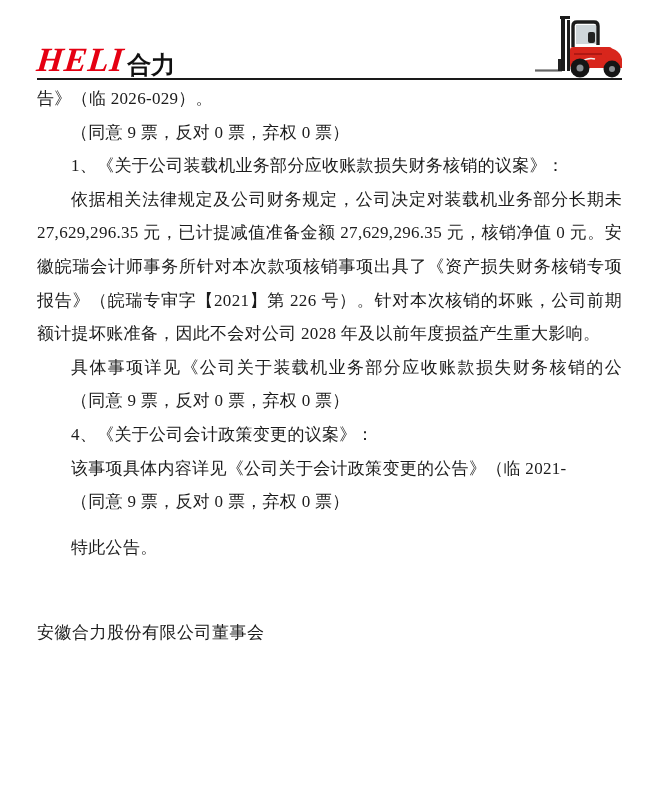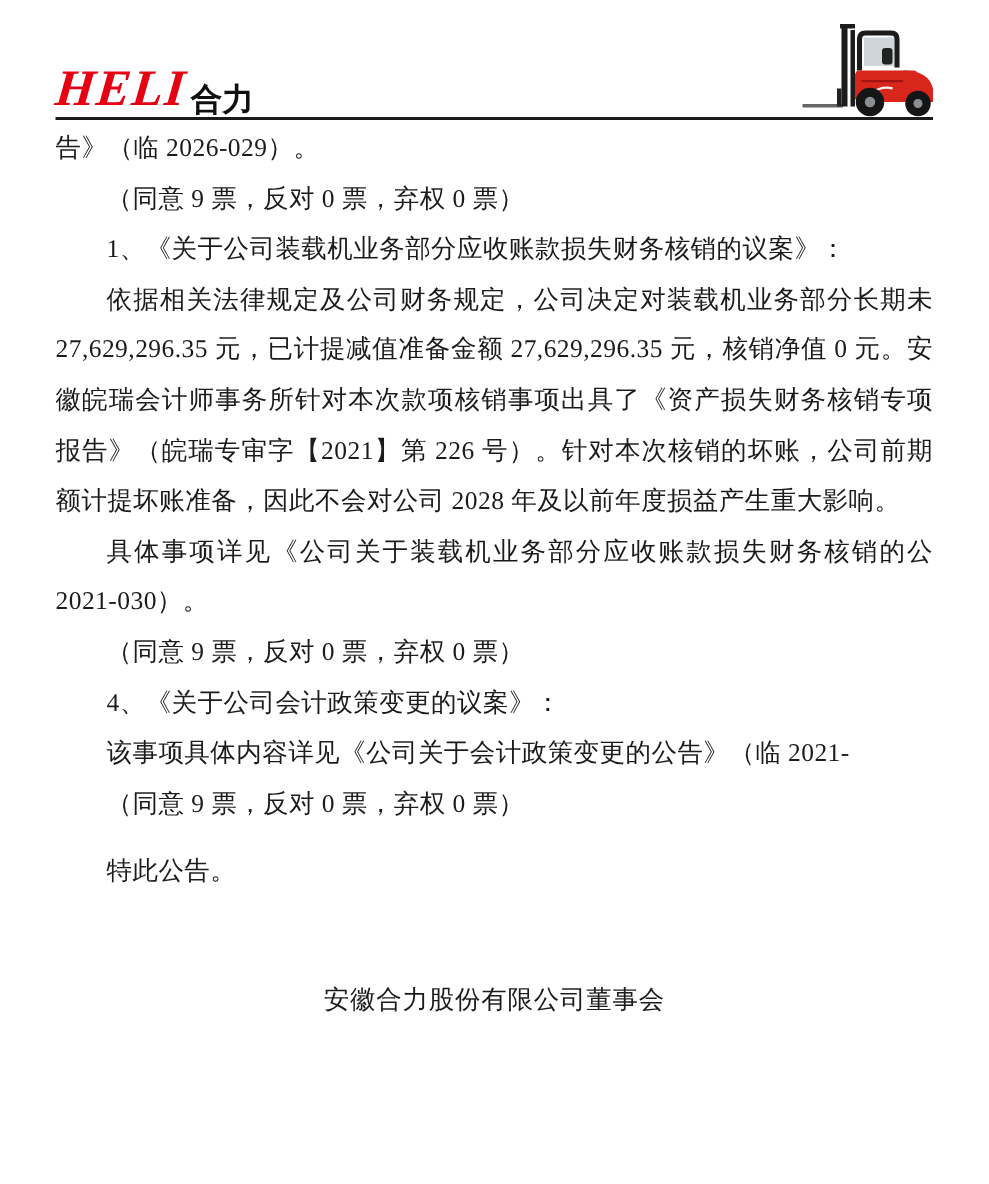--- a/index.html
+++ b/index.html
@@ -29,21 +29,21 @@
   .logo-en {
     font-style: italic;
     font-weight: 900;
     font-size: 34px;
     letter-spacing: 1px;
     transform: skewX(-6deg);
     color: #e50012;
   }
   .logo-cn {
     font-weight: 900;
-    font-size: 21px;
+    font-size: 24px;
     margin-left: 3px;
     color: #101010;
   }
   .forklift {
     position: absolute;
     right: -4px; bottom: 0;
     width: 92px; height: 64px;
   }
 
   
@@ -59,21 +59,21 @@
   }
   .indent { padding-left: 34px; }
   .fill {
     text-align: justify;
     text-align-last: justify;
   }
   .closing { margin-top: 12px; }
   .sig-block { margin-top: 52px; }
   .sig {
     line-height: 33.6px;
-    text-align: center;
+    text-align: left;
     letter-spacing: 0.5px;
   }
   .sig-date { padding-right: 9px; }
 </style>
 </head>
 <body>
 
 <div class="page">
 
   <div class="header">
@@ -112,21 +112,20 @@
   <div class="doc">
     <div class="line">告》（临 2026-029）。</div>
     <div class="line indent">（同意 9 票，反对 0 票，弃权 0 票）</div>
     <div class="line indent">1、《关于公司装载机业务部分应收账款损失财务核销的议案》：</div>
     <div class="line indent fill">依据相关法律规定及公司财务规定，公司决定对装载机业务部分长期未能收</div>
     <div class="line fill">27,629,296.35 元，已计提减值准备金额 27,629,296.35 元，核销净值 0 元。安</div>
     <div class="line fill">徽皖瑞会计师事务所针对本次款项核销事项出具了《资产损失财务核销专项审计</div>
     <div class="line fill">报告》（皖瑞专审字【2021】第 226 号）。针对本次核销的坏账，公司前期已全</div>
     <div class="line">额计提坏账准备，因此不会对公司 2028 年及以前年度损益产生重大影响。</div>
     <div class="line indent fill">具体事项详见《公司关于装载机业务部分应收账款损失财务核销的公告》(临</div>
-    <div class="line">2021-030）。</div>
     <div class="line indent">（同意 9 票，反对 0 票，弃权 0 票）</div>
     <div class="line indent">4、《关于公司会计政策变更的议案》：</div>
     <div class="line indent">该事项具体内容详见《公司关于会计政策变更的公告》（临 2021-031）。</div>
     <div class="line indent">（同意 9 票，反对 0 票，弃权 0 票）</div>
 
     <div class="line indent closing">特此公告。</div>
 
     <div class="sig-block">
       <div class="sig">安徽合力股份有限公司董事会</div>
     </div>

